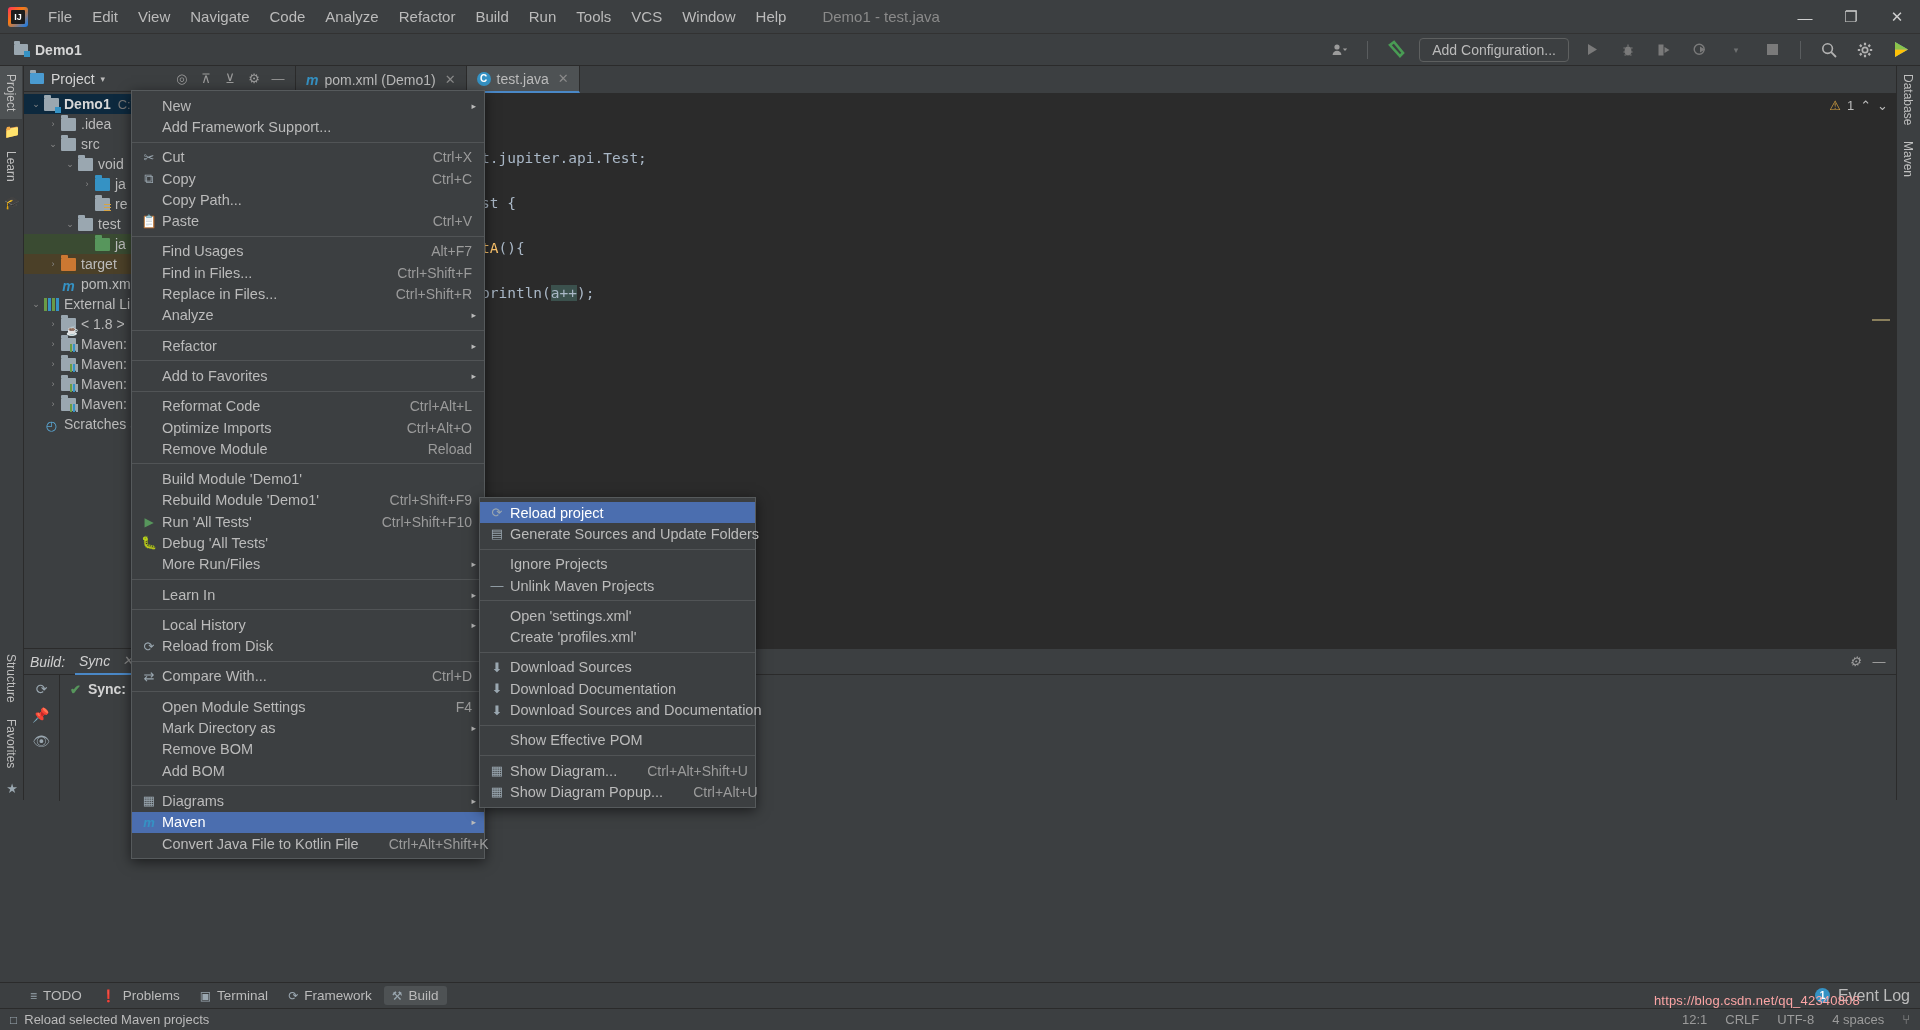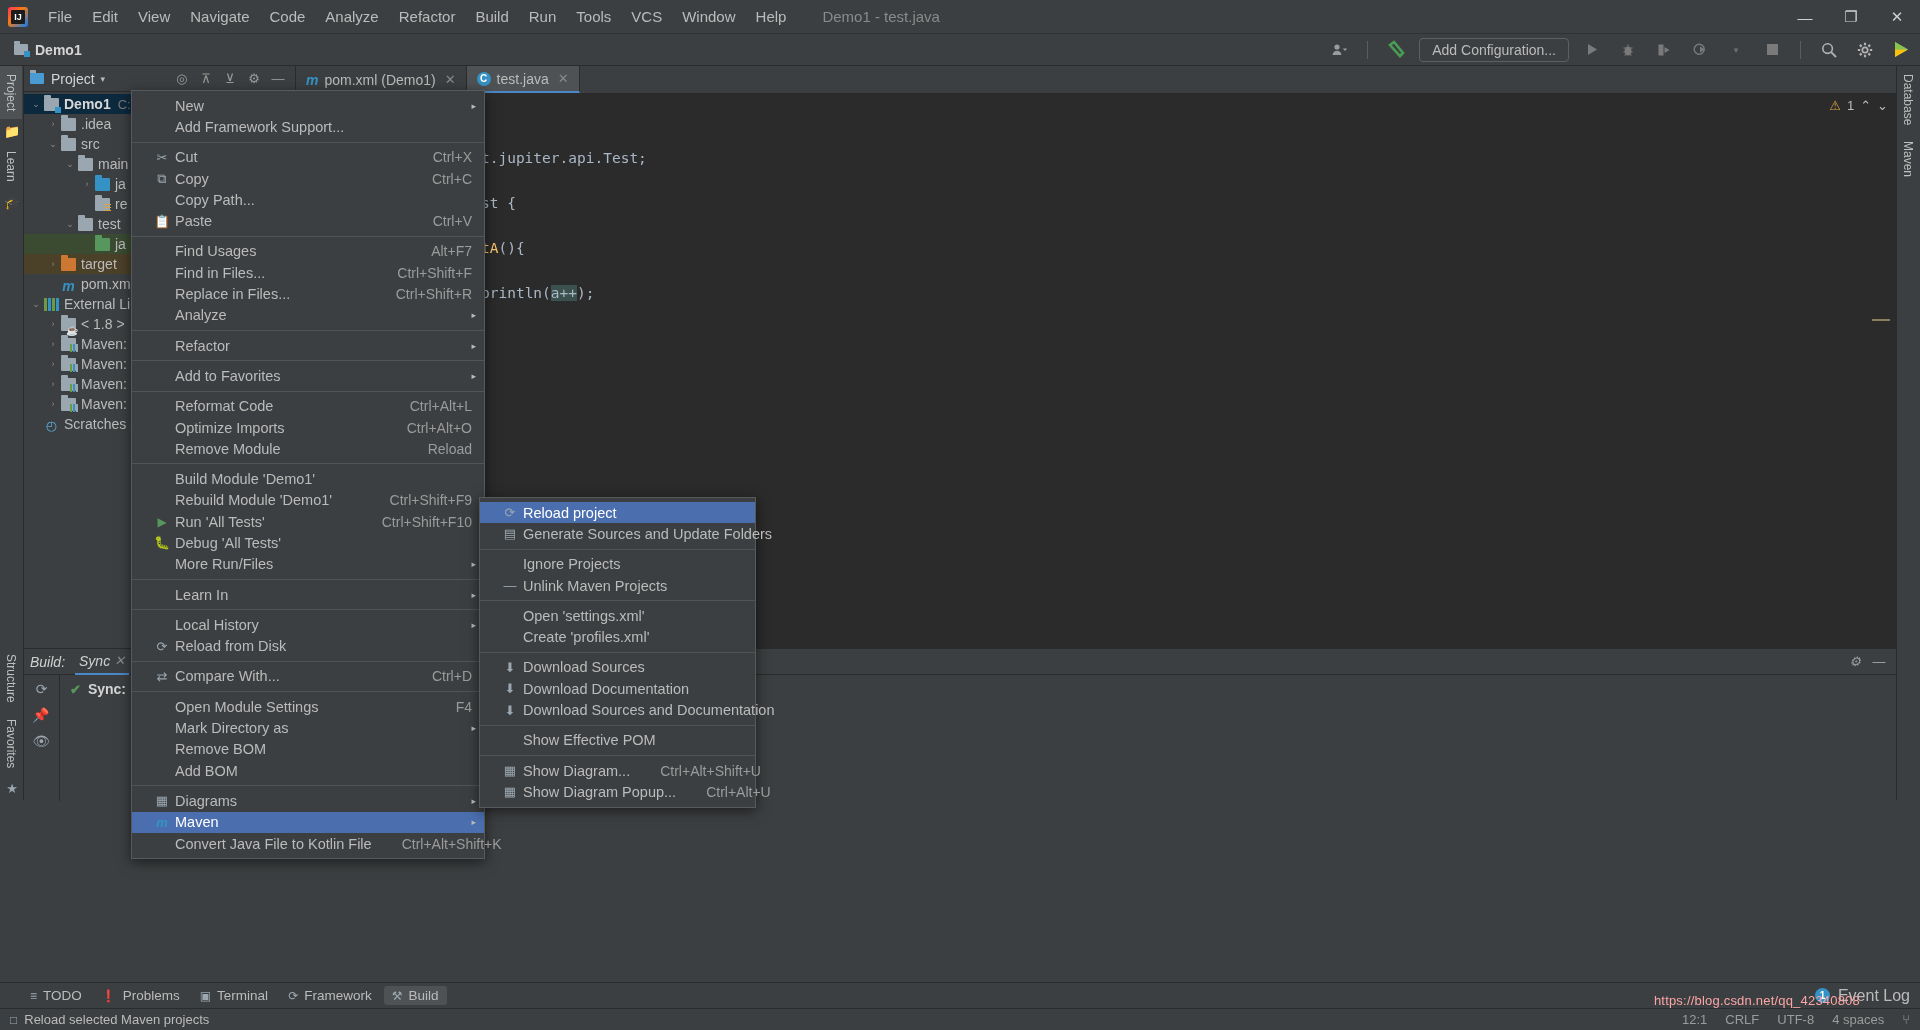--- a/index.html
+++ b/index.html
@@ -193,21 +193,21 @@
   .build-panel {
     position: absolute; left: 24px; top: 648px; right: 24px; height: 152px;
     background: #3c3f41; border-top: 1px solid #2b2b2b;
   }
   .build-header {
     height: 26px; display: flex; align-items: center; padding: 0 6px; gap: 10px;
     border-bottom: 1px solid #2b2b2b;
     font-style: italic;
   }
   .build-title { font-size: 14px; color: #d0d0d0; }
-  .build-tab { font-size: 14px; color: #d0d0d0; display:flex; align-items:center; gap:4px;
+  .build-tab { font-size: 14px; color: #d0d0d0; display:flex; align-items:center; gap:12px;
                border-bottom: 2px solid #4a88c7; height: 26px; padding: 9px 4px;}
   .build-tab .tab-x { color:#8a8a8a; font-size: 13px;}
   .build-header-right { margin-left: auto; display:flex; gap:2px;}
   .build-body { display: flex; height: 126px; }
   .build-side { width: 36px; background: #3c3f41; border-right: 1px solid #2b2b2b;
                 display:flex; flex-direction:column; align-items:center; padding-top:6px; gap:10px;}
   .bs-ico { color:#9aa7b0; font-size:14px; }
   .build-main { flex: 1; padding: 6px 10px; font-size: 14px; }
   .sync-row { display:flex; align-items:center; gap:7px; color:#d4d4d4; font-weight:600;}
   .check { color:#57965c; font-size:13px; }
@@ -237,21 +237,21 @@
     letter-spacing: .2px;
   }
 
   
   .ctxmenu {
     position: absolute; background: #3c3f41; border: 1px solid #565a5c;
     box-shadow: 0 3px 12px rgba(0,0,0,.55); z-index: 50; padding: 4px 0;
   }
   .mi {
     height: 21.3px; display: flex; align-items: center; position: relative;
-    font-size: 14.5px; color: #bbbbbb; padding: 0 8px 0 17px; white-space: nowrap;
+    font-size: 14.5px; color: #bbbbbb; padding: 0 8px 0 4px; white-space: nowrap;
   }
   .mi.sel { background: #4b6eaf; color: #ffffff; }
   .mi-icon { width: 26px; text-align: center; font-size: 13px; color: #9aa7b0; flex: none; }
   .mi-label { flex: 1; }
   .mi-short { color: #9b9b9b; font-size: 14px; margin-left: 30px; padding-right: 4px; }
   .mi-arrow { font-size: 9px; color: #bbbbbb; width: 16px; text-align: right; }
   .mi-sep { height: 1px; background: #515456; margin: 4px 0; }
 
   #main-ctx { left: 131px; top: 90px; width: 354px; }
   #sub-ctx  { left: 479px; top: 497px; width: 277px; }
@@ -420,21 +420,21 @@
           <span style="display: inline-flex; align-items: center;">
             <span class="ico fold"></span>
           </span>
           <span class="tree-label">src</span>
         </div>
         <div class="tree-row " style="padding-left: 38px;">
           <span class="arrow">⌄</span>
           <span style="display: inline-flex; align-items: center;">
             <span class="ico fold"></span>
           </span>
-          <span class="tree-label">main</span>
+          <span class="tree-label">void</span>
         </div>
         <div class="tree-row " style="padding-left: 55px;">
           <span class="arrow">›</span>
           <span style="display: inline-flex; align-items: center;">
             <span class="ico fold blue"></span>
           </span>
           <span class="tree-label">ja</span>
         </div>
         <div class="tree-row " style="padding-left: 55px;">
           <span class="arrow none">›</span>

